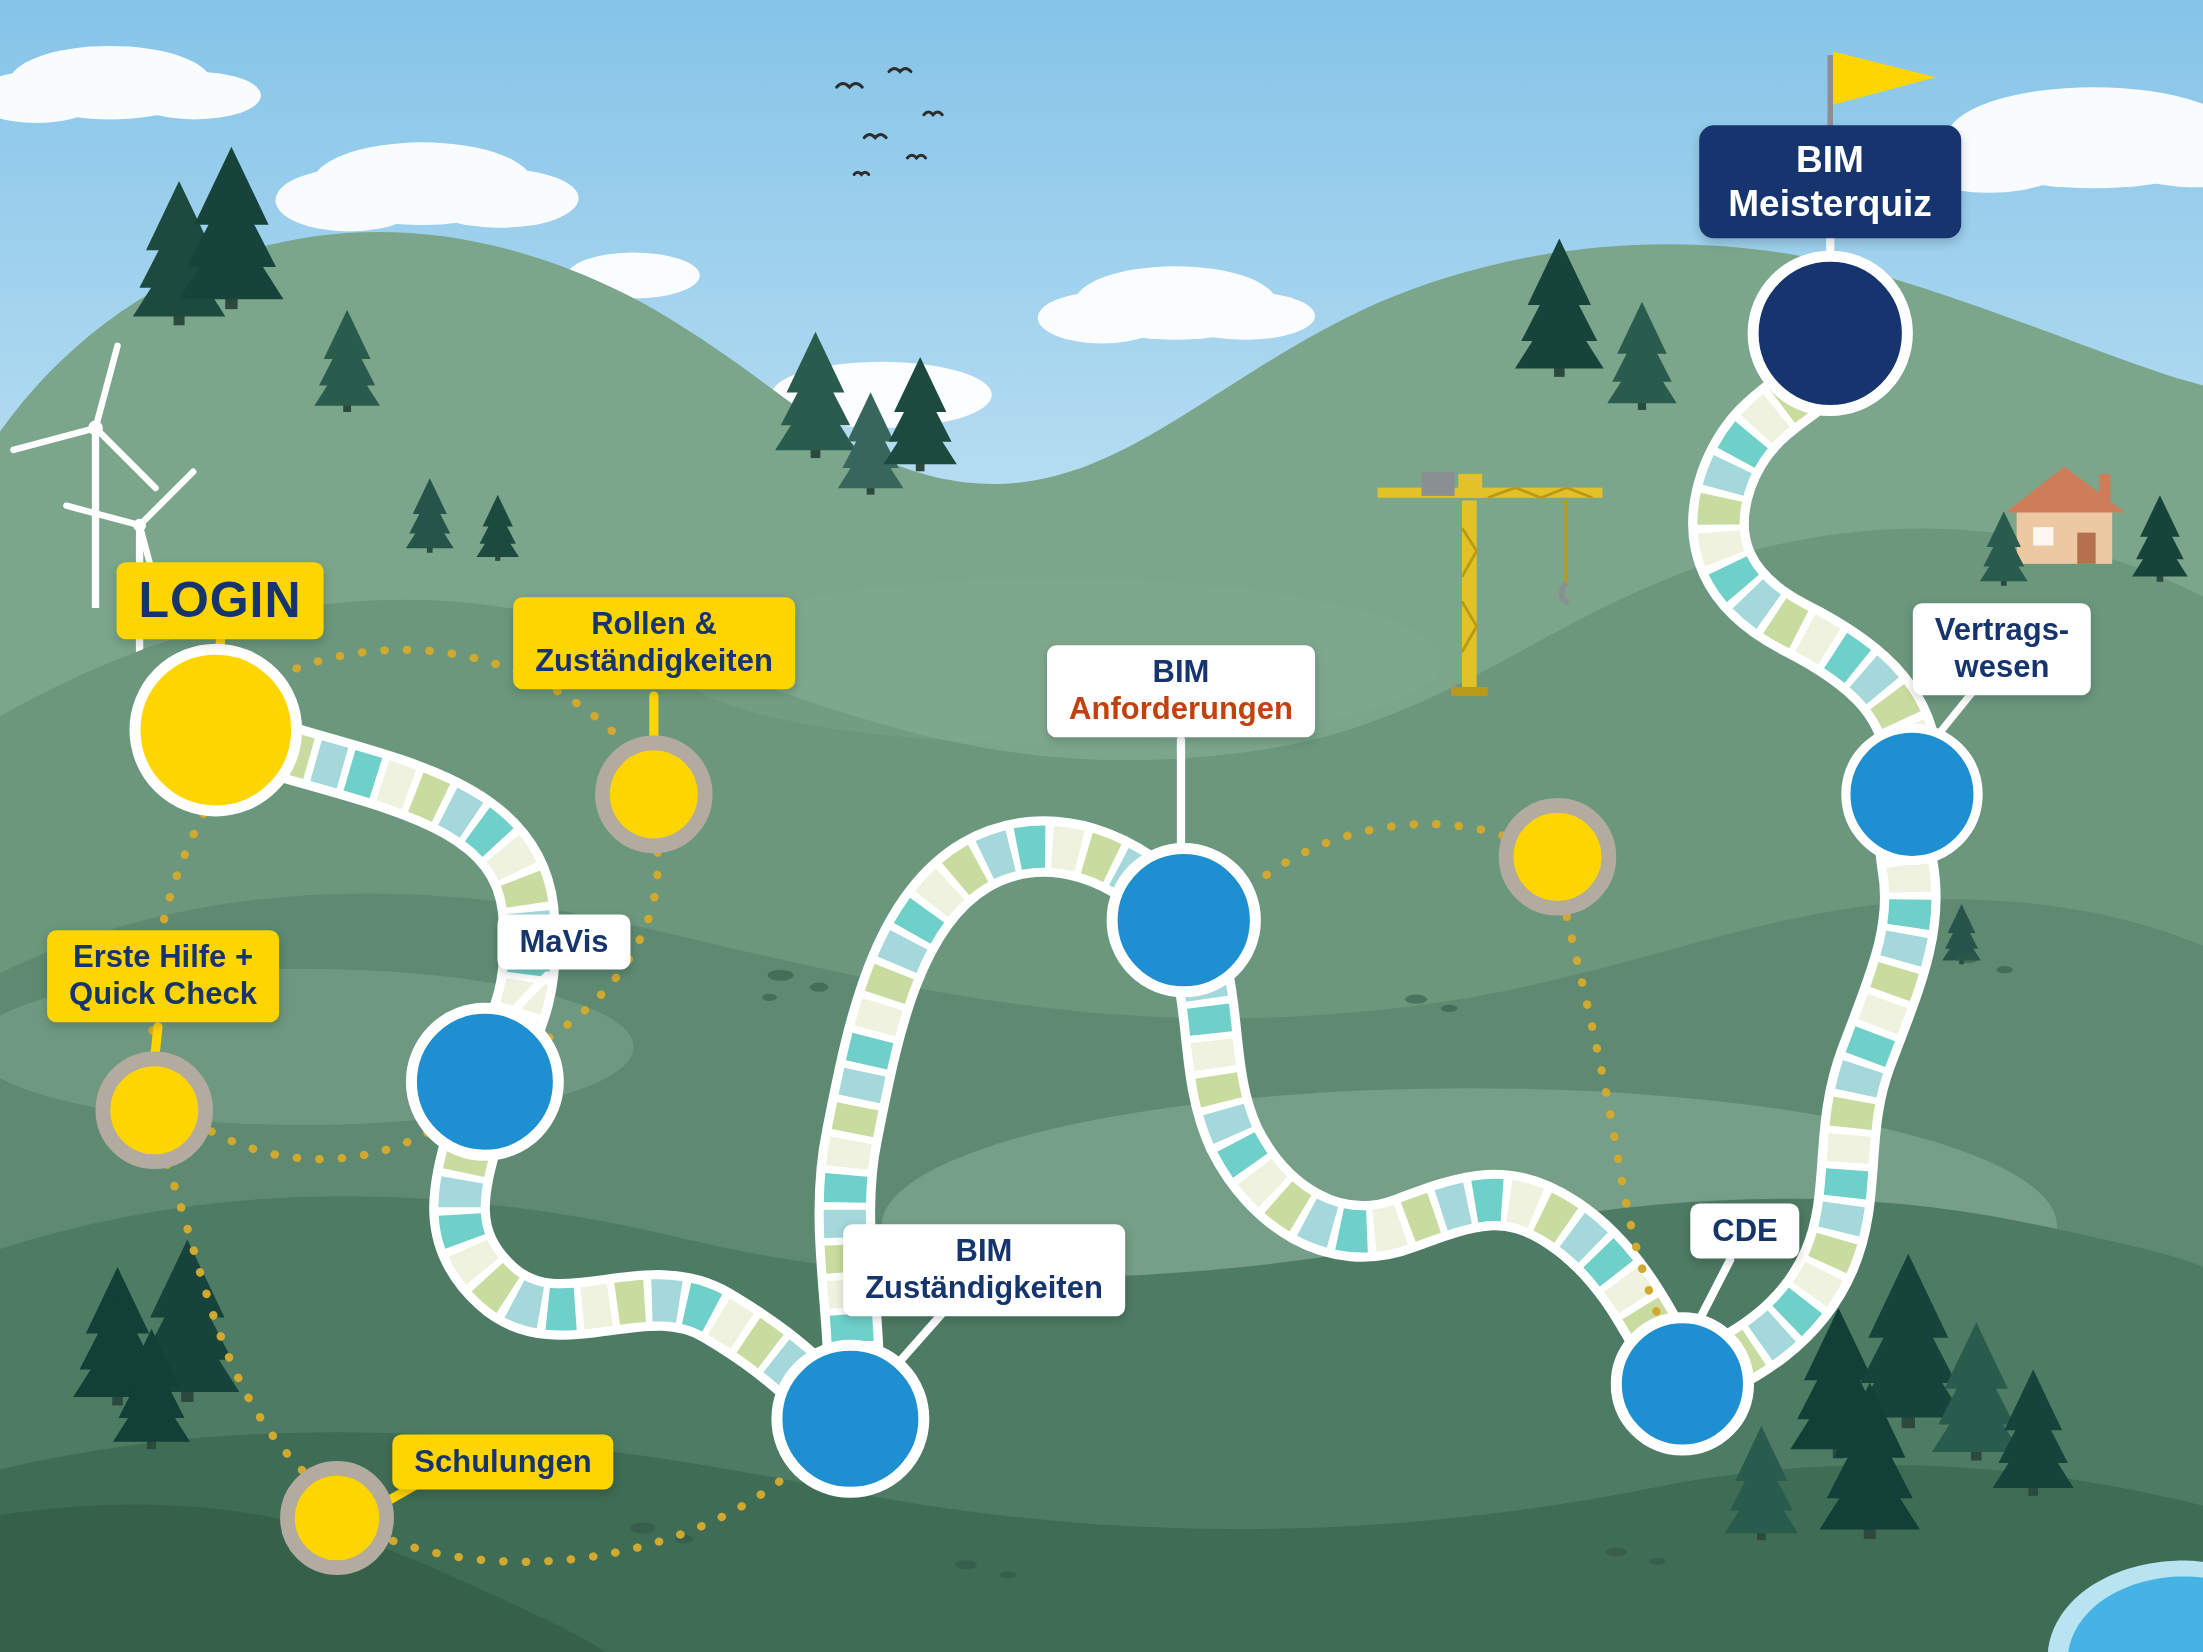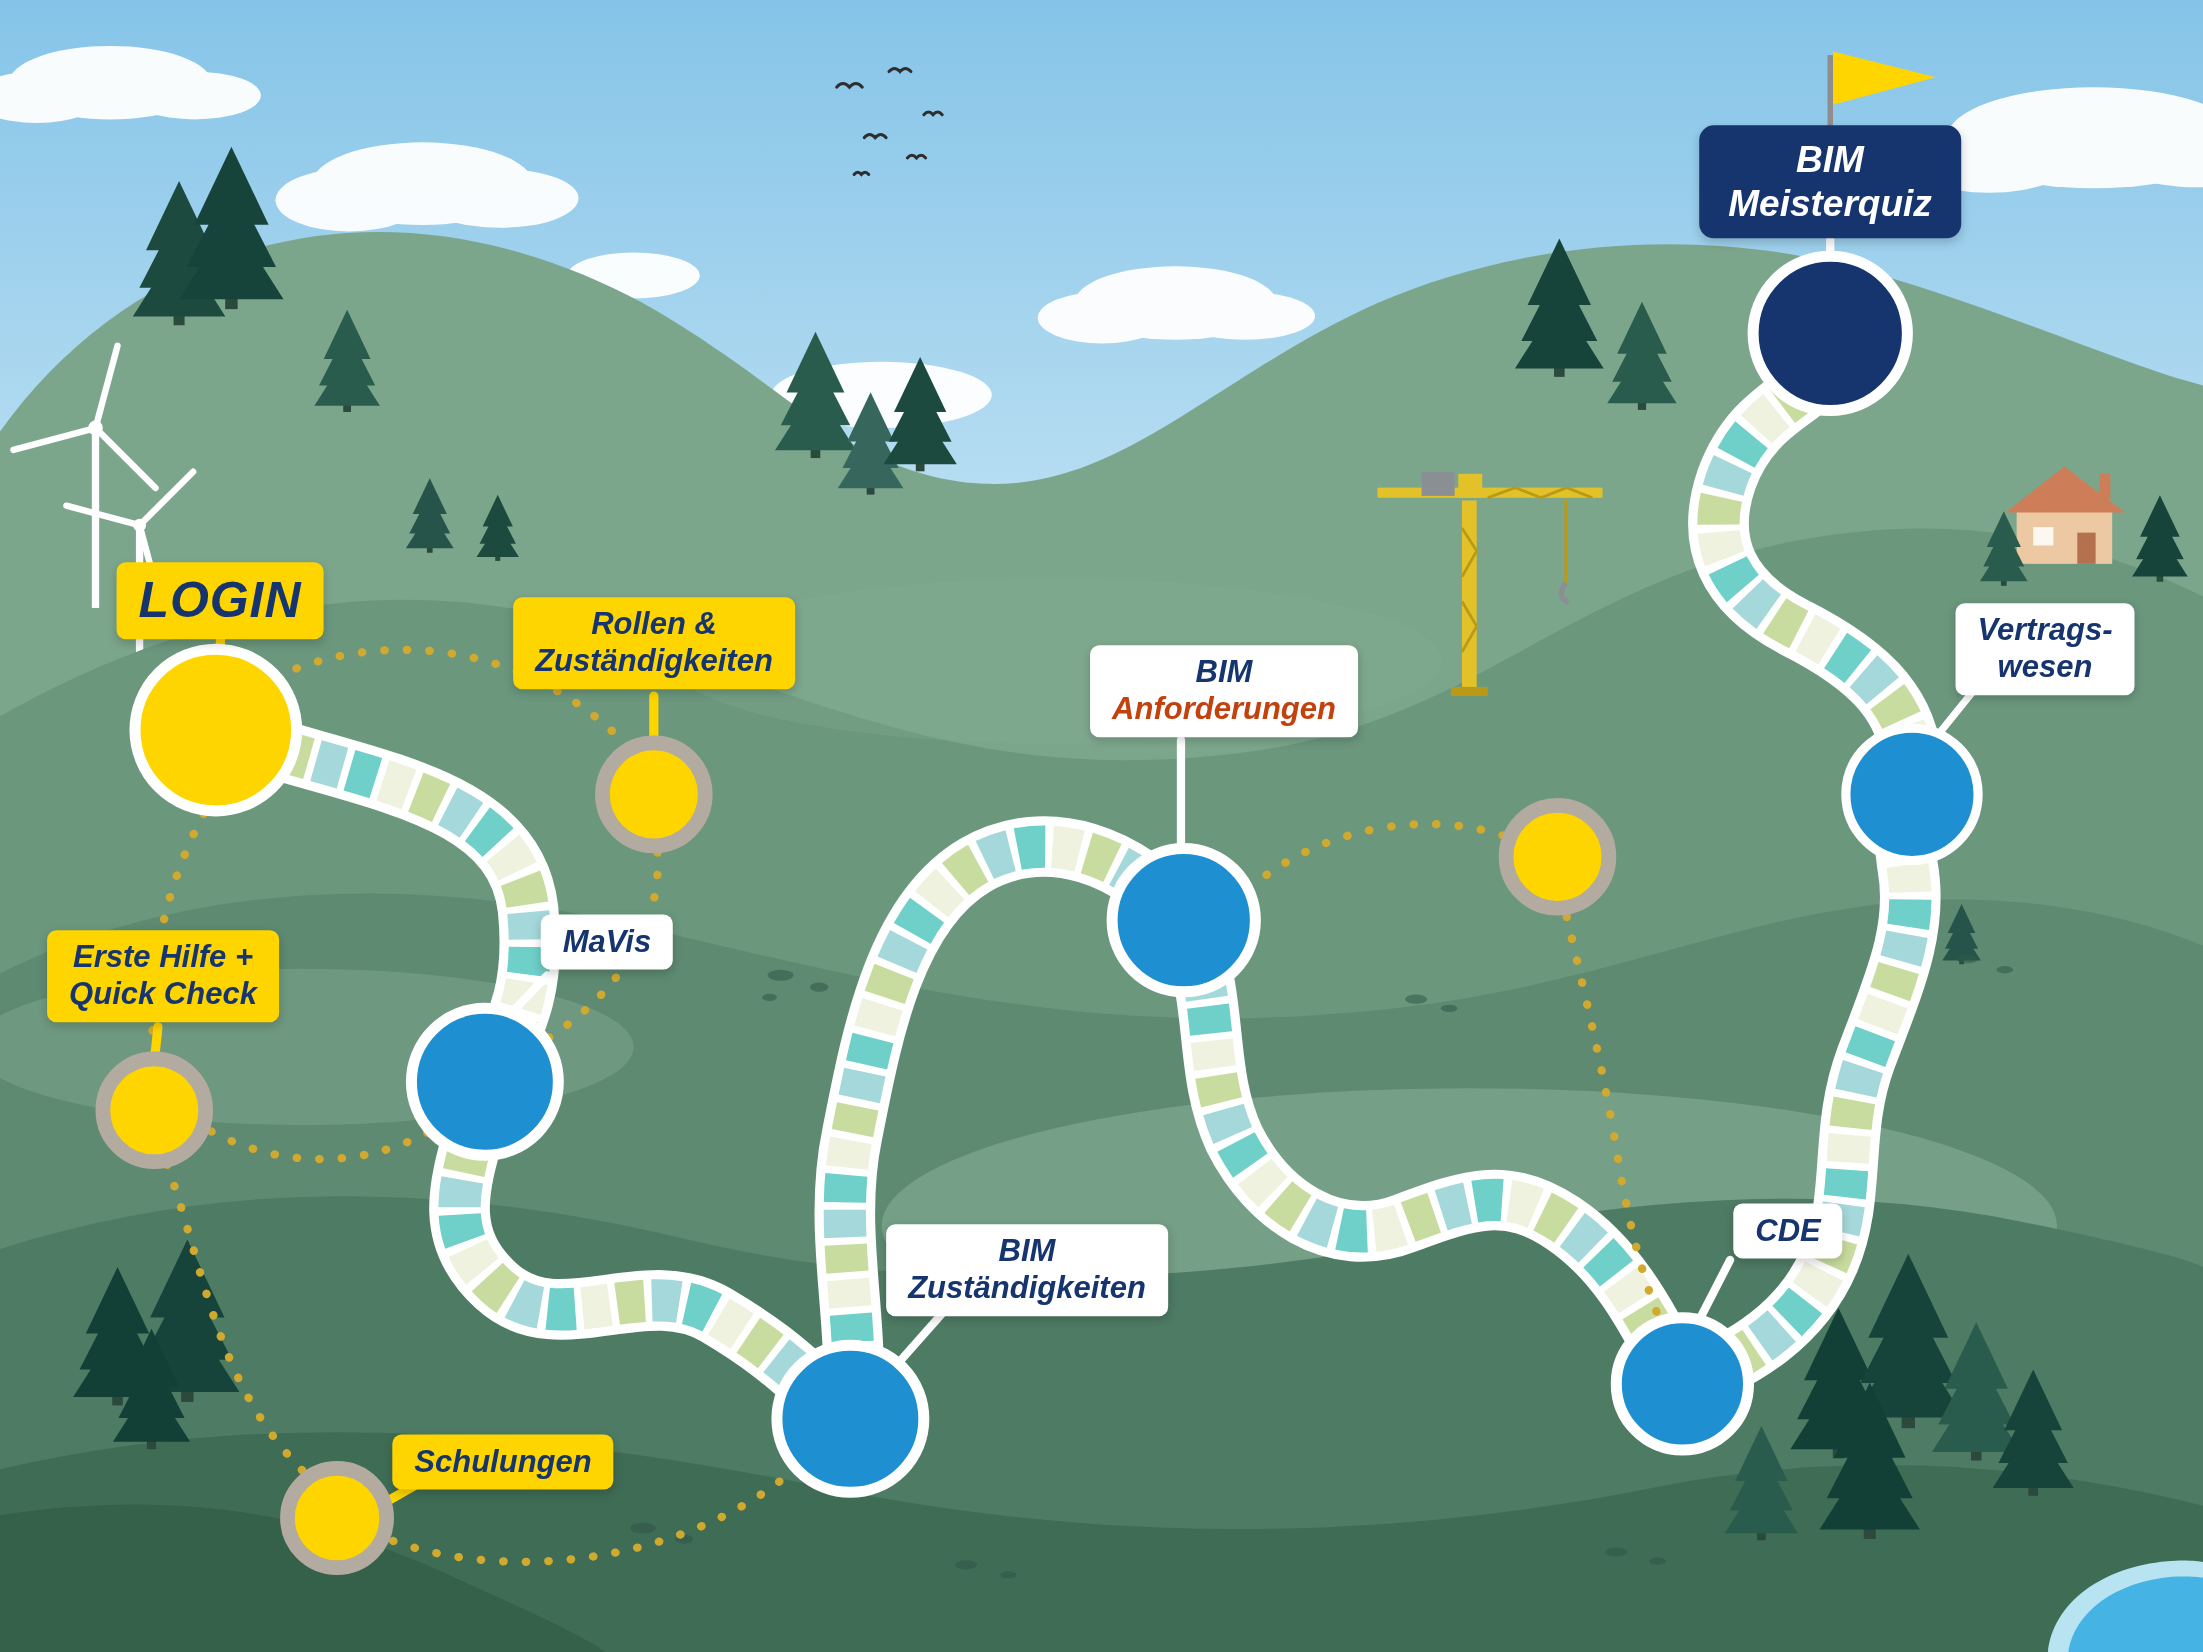--- a/index.html
+++ b/index.html
@@ -2,23 +2,23 @@
 <html style="font-size:14.7px"><head>
 <meta charset="utf-8">
 <style>
   html,body{margin:0;padding:0;background:#fff;}
   .stage{position:relative;width:2204px;height:1653px;overflow:hidden;
          font-family:"Liberation Sans", sans-serif;}
   .stage svg{position:absolute;inset:0;z-index:1;}
   .node-label{position:absolute;z-index:3;transform:translate(-50%,-50%);
     text-align:center;font-weight:bold;border-radius:9.2px;padding:9.2px 22px;
     font-size:31px;line-height:1.18;box-shadow:0 3.7px 9.2px rgba(0,0,0,.18);
-    white-space:nowrap;cursor:pointer;font-style:italic;}
+    white-space:nowrap;cursor:pointer;}
   .yellow{background:#ffd500;color:#16356e;}
-  .white{background:#ffffff;color:#16356e;margin-left:43px;}
+  .white{background:#ffffff;color:#16356e;}
   .navy{background:#16356e;color:#ffffff;border-radius:14.7px;font-size:37px;padding:13px 29px;}
   .lg{font-size:50px;letter-spacing:0.9px;}
   .line{display:block;}
   .blue-text{color:#c2410c;}
   .tiles{fill:none;stroke-width:46;stroke-linecap:butt;stroke-dasharray:30 122;}
   .dotted{fill:none;stroke:#d2a92f;stroke-width:9;stroke-linecap:round;stroke-dasharray:0.5 24;}
   .stem{stroke-linecap:round;}
 </style>
 </head>
 <body>

